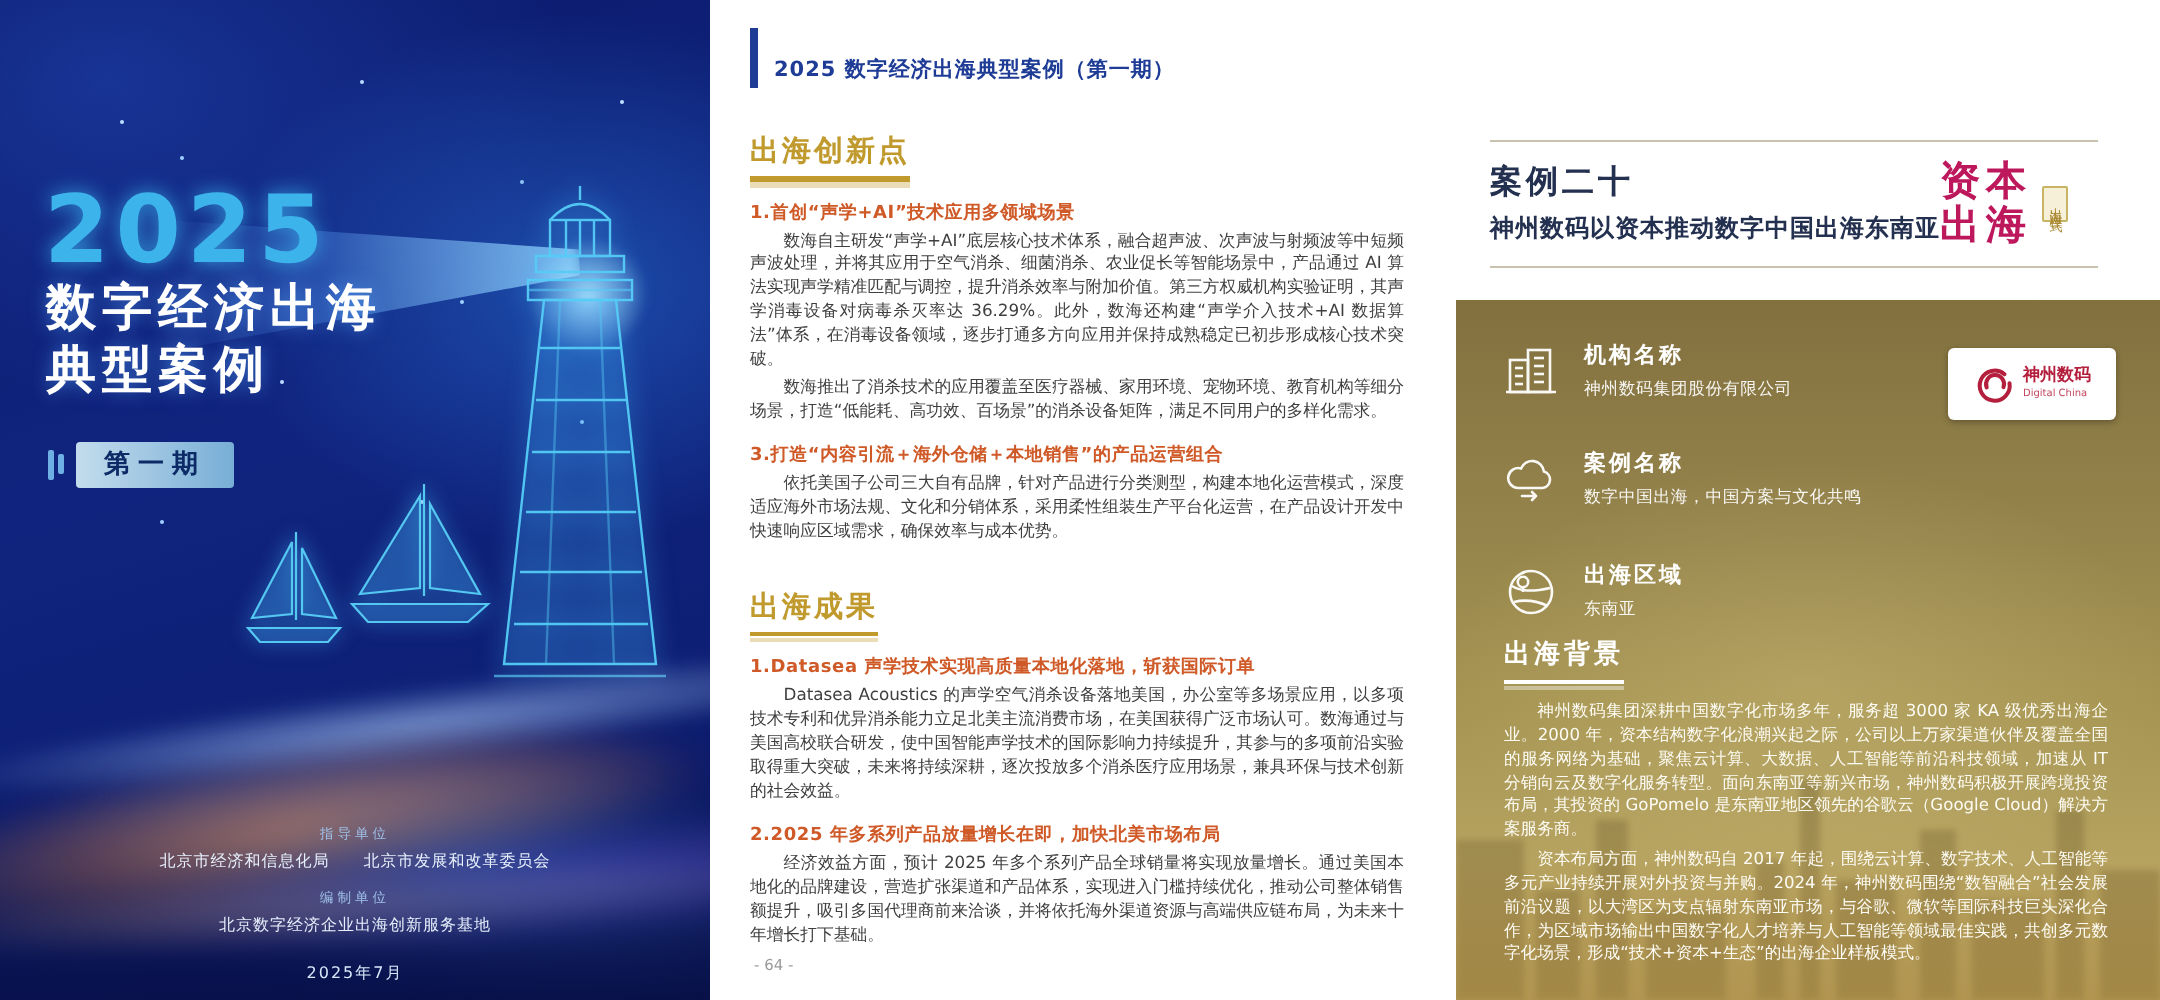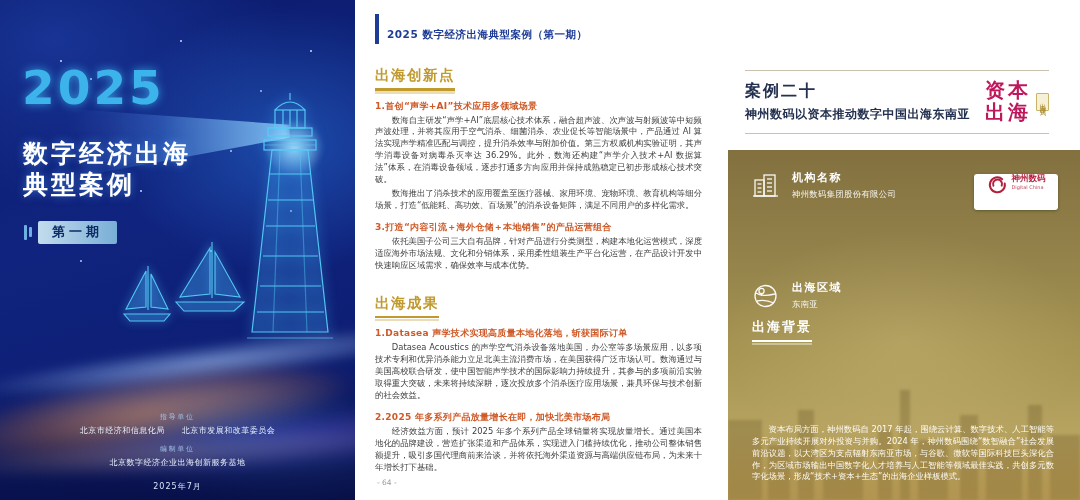--- a/index.html
+++ b/index.html
@@ -8,21 +8,21 @@
 
   
   .cover{position:absolute;left:0;top:0;width:355px;height:500px;overflow:hidden;
     background:
       radial-gradient(ellipse 250px 190px at 80% 28%, rgba(45,125,225,.45), transparent 70%),
       radial-gradient(ellipse 320px 220px at 15% 8%, rgba(35,75,185,.5), transparent 72%),
       linear-gradient(163deg,#0b1a6b 0%,#10247f 42%,#0d1e74 72%,#0a1454 100%);}
   .stars{position:absolute;left:60px;top:60px;width:2px;height:2px;border-radius:50%;background:#bfe0ff;
     box-shadow:30px 18px #9fd0ff,120px -20px #bcdcff,200px 30px #8fc6f7,250px -10px #bfe0ff,
       170px 90px #9fd0ff,80px 130px #bcdcff,230px 150px #8fc6f7,20px 200px #9fd0ff,150px 190px #bcdcff;}
-  .cover-year{position:absolute;left:22px;top:60px;font-size:47px;font-weight:bold;letter-spacing:3px;
+  .cover-year{position:absolute;left:22px;top:88px;font-size:47px;font-weight:bold;letter-spacing:3px;
     color:#3cb3ea;text-shadow:0 0 10px rgba(60,180,240,.8);}
   .cover-title{position:absolute;left:23px;top:138px;font-size:25px;font-weight:bold;color:#ffffff;
     letter-spacing:3px;line-height:1.25;text-shadow:0 0 9px rgba(90,170,255,.55);}
   .issue-badge{position:absolute;left:24px;top:221px;display:flex;align-items:center;}
   .issue-bars{display:flex;gap:2px;margin-right:6px;}
   .issue-bars i{display:block;width:3px;background:#6fb0e4;border-radius:1px;}
   .issue-bars i:nth-child(1){height:15px;}
   .issue-bars i:nth-child(2){height:10px;margin-top:2px;}
   .issue-pill{background:linear-gradient(90deg,#c3dced,#78aed6);color:#0c2a66;font-weight:bold;
     font-size:13px;letter-spacing:4px;padding:2px 14px 3px 14px;border-radius:2px;}
@@ -64,40 +64,40 @@
   .sec-title::after{content:"";display:block;width:100%;height:2.5px;background:#c19a2e;margin-top:3px;
        box-shadow:0 3px 0 rgba(193,154,46,.35);}
   .item-h{margin-top:9px;font-size:9px;font-weight:bold;color:#cf5a28;letter-spacing:.3px;}
   .item-p{margin-top:2px;font-size:8.4px;line-height:1.42;color:#3f3f3f;text-align:justify;text-indent:2em;}
   .page-num{position:absolute;left:22px;bottom:13px;font-size:7.5px;color:#9a9a9a;}
 
   
   .rp{position:absolute;left:712px;top:0;width:368px;height:500px;background:#ffffff;}
   .rp-header{position:absolute;left:33px;right:31px;top:70px;height:62px;
        border-top:1px solid #c9c2ae;border-bottom:1px solid #c9c2ae;
-       display:flex;justify-content:space-between;align-items:center;}
+       display:flex;justify-content:flex-start;align-items:center;}
   .case-no{font-size:16px;font-weight:bold;color:#23304f;letter-spacing:2px;}
   .case-title{font-size:12px;font-weight:bold;color:#23304f;margin-top:4px;letter-spacing:.5px;}
   .tag-wrap{display:flex;align-items:center;}
   .tag-big{font-size:20px;font-weight:bold;color:#be185d;line-height:1.08;letter-spacing:3px;text-align:center;}
   .tag-vert{writing-mode:vertical-rl;font-size:6.5px;color:#a8862c;border:1px solid #c9b464;
        background:#f7f0d8;padding:4px 1px;margin-left:5px;letter-spacing:2px;border-radius:1px;}
   .photo{position:absolute;left:16px;right:0;top:150px;bottom:0;overflow:hidden;
     background:
       radial-gradient(ellipse 260px 160px at 50% 55%, rgba(235,215,155,.22), transparent 70%),
       linear-gradient(180deg,#82713f 0%,#93824a 30%,#a69552 58%,#b3a261 80%,#a28c4c 100%);}
   .city{position:absolute;left:0;bottom:0;width:100%;height:150px;opacity:.3;filter:blur(1.5px);}
   .photo-haze{position:absolute;left:0;bottom:0;width:100%;height:110px;
       background:linear-gradient(180deg, transparent, rgba(214,170,90,.3));}
   .info-row{position:absolute;left:24px;display:flex;gap:13px;align-items:center;}
   .info-icon{flex:0 0 auto;opacity:.95;}
   .info-label{font-size:11px;font-weight:bold;color:#ffffff;letter-spacing:1.5px;}
   .info-value{font-size:8.4px;color:rgba(255,255,255,.93);margin-top:4px;letter-spacing:.3px;}
   .logo-card{position:absolute;right:22px;top:24px;width:84px;height:36px;background:#ffffff;border-radius:3px;
-      display:flex;justify-content:center;gap:5px;box-shadow:0 1px 3px rgba(0,0,0,.3);}
+      display:flex;align-items:center;justify-content:center;gap:5px;box-shadow:0 1px 3px rgba(0,0,0,.3);}
   .logo-text .logo-cn{font-size:8.5px;font-weight:bold;color:#b31f3c;line-height:1.15;}
   .logo-text .logo-en{font-size:5px;color:#c2485f;}
   .bg-title{position:absolute;left:24px;top:168px;font-size:13px;font-weight:bold;color:#ffffff;
       letter-spacing:2px;width:max-content;}
   .bg-title::after{content:"";display:block;width:100%;height:2px;background:#fff;margin-top:4px;
       box-shadow:0 3px 0 rgba(255,255,255,.4);}
   .bg-p{position:absolute;left:24px;right:26px;font-size:8.3px;line-height:1.43;color:#fdfbf3;
       text-align:justify;text-indent:2em;}
   .bg-p1{top:200px;}
   .bg-p2{top:274px;}
@@ -254,20 +254,32 @@
               <line x1="15" y1="19" x2="20" y2="19"></line>
             <line x1="1" y1="24" x2="26" y2="24"></line>
           </g>
         </svg>
         <div>
           <div class="info-label">机构名称</div>
           <div class="info-value">神州数码集团股份有限公司</div>
         </div>
       </div>
 
+      <div class="info-row" style="top:74px">
+        <svg class="info-icon" width="27" height="27" viewBox="0 0 27 27">
+          <g stroke="#fff" stroke-width="1.3" fill="none" stroke-linecap="round">
+            <path d="M7 18 a5 5 0 1 1 1.5 -9.8 a6 6 0 0 1 11.5 1.6 a4.2 4.2 0 0 1 -0.8 8.2 z"></path>
+            <path d="M9 22 h7 m0 0 l-2 -2 m2 2 l-2 2"></path>
+          </g>
+        </svg>
+        <div>
+          <div class="info-label">案例名称</div>
+          <div class="info-value">数字中国出海，中国方案与文化共鸣</div>
+        </div>
+      </div>
 
       <div class="info-row" style="top:130px">
         <svg class="info-icon" width="27" height="27" viewBox="0 0 27 27">
           <g stroke="#fff" stroke-width="1.3" fill="none">
             <circle cx="13.5" cy="14" r="10.5"></circle>
             <path d="M4 11 q6 4 19 1"></path>
             <path d="M5 19 q8 -2 17 2"></path>
             <circle cx="9.5" cy="9" r="2.6"></circle>
             <line x1="9.5" y1="11.6" x2="9.5" y2="14"></line>
           </g>
@@ -285,17 +297,18 @@
             <path d="M6 10.5 a4.5 4.5 0 1 1 8 2.5" transform="rotate(-18 10 10)"></path>
           </g>
         </svg>
         <div class="logo-text">
           <div class="logo-cn">神州数码</div>
           <div class="logo-en">Digital China</div>
         </div>
       </div>
 
       <div class="bg-title">出海背景</div>
+      <div class="bg-p bg-p1">神州数码集团深耕中国数字化市场多年，服务超 3000 家 KA 级优秀出海企业。2000 年，资本结构数字化浪潮兴起之际，公司以上万家渠道伙伴及覆盖全国的服务网络为基础，聚焦云计算、大数据、人工智能等前沿科技领域，加速从 IT 分销向云及数字化服务转型。面向东南亚等新兴市场，神州数码积极开展跨境投资布局，其投资的 GoPomelo 是东南亚地区领先的谷歌云（Google Cloud）解决方案服务商。</div>
       <div class="bg-p bg-p2">资本布局方面，神州数码自 2017 年起，围绕云计算、数字技术、人工智能等多元产业持续开展对外投资与并购。2024 年，神州数码围绕“数智融合”社会发展前沿议题，以大湾区为支点辐射东南亚市场，与谷歌、微软等国际科技巨头深化合作，为区域市场输出中国数字化人才培养与人工智能等领域最佳实践，共创多元数字化场景，形成“技术+资本+生态”的出海企业样板模式。</div>
     </div>
   </section>
 
 </div>
 
 </body></html>

